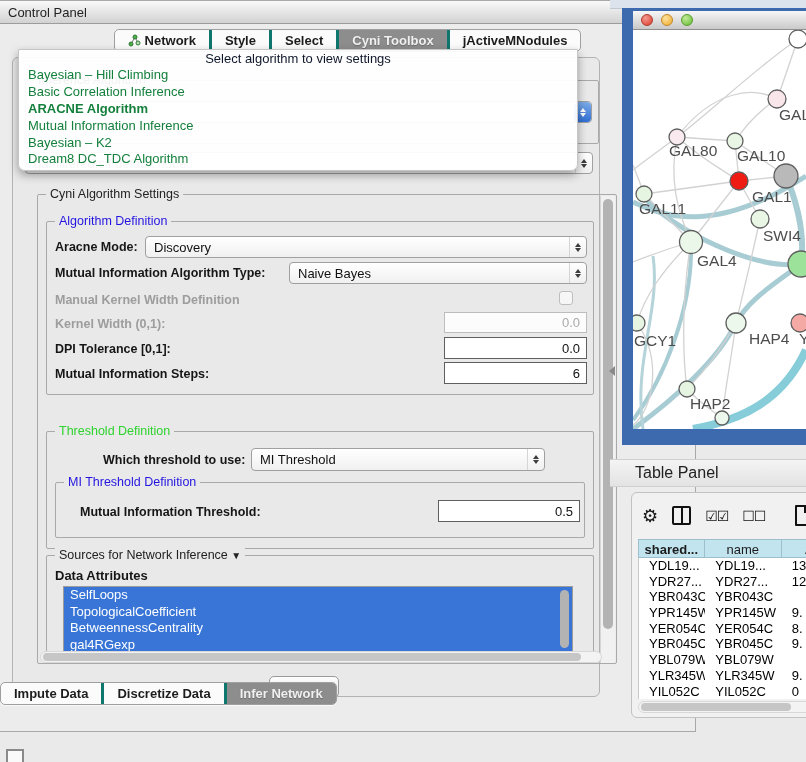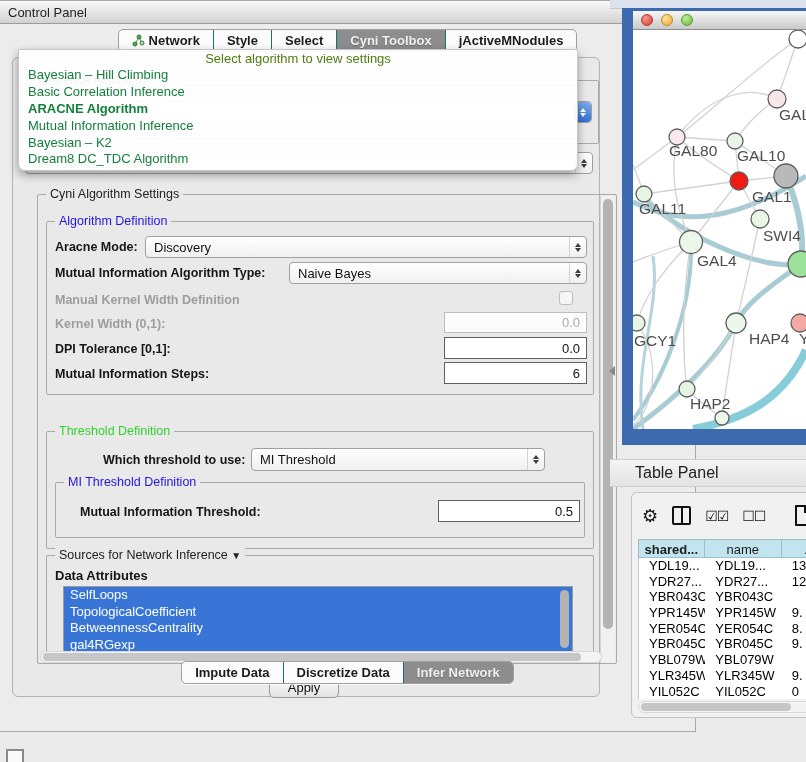--- a/index.html
+++ b/index.html
@@ -10,25 +10,25 @@
   
   .cp-window{left:0;top:8;width:696px;height:732px;background:#ececec;border:1px solid #a8a8a8;border-left:none;box-sizing:border-box;}
   .cp-titlebar{left:0;top:0;width:100%;height:22px;background:linear-gradient(#f9f9f9,#d2d2d2);border-bottom:1px solid #9c9c9c;display:flex;align-items:center;}
   .cp-title{font-size:13px;color:#222;padding-left:8px;}
   .cp-title-icons{margin-left:auto;display:flex;align-items:center;gap:10px;padding-right:10px;}
   .float-box{width:9px;height:9px;border:1.5px solid #222;background:transparent;}
   .close-x{font-size:13px;font-weight:bold;color:#111;line-height:10px;}
 
   
   .seg{display:flex;border:1px solid #9f9f9f;border-radius:5px;background:#fbfbfb;height:21px;align-items:stretch;overflow:hidden;box-shadow:0 1px 0 rgba(255,255,255,.7);}
-  .seg .tab{display:flex;align-items:center;gap:4px;padding:0 13px;font-size:13px;font-weight:bold;color:#1c1c1c;border-left:1px solid #0f766e;white-space:nowrap;}
+  .seg .tab{display:flex;align-items:center;gap:4px;padding:0 13px;font-size:13px;font-weight:bold;color:#1c1c1c;border-left:3px solid #0f766e;white-space:nowrap;}
   .seg .tab:first-child{border-left:none;}
   .seg .tab.sel{background:#8d8d8d;color:#f0f0f0;text-shadow:0 1px 1px rgba(0,0,0,.25);}
   .top-tabs{left:0;top:28px;width:100%;display:flex;justify-content:center;}
-  .bottom-tabs{left:0;top:660px;width:100%;display:flex;justify-content:center;}
+  .bottom-tabs{left:0;top:681px;width:100%;display:flex;}
 
   
   .content{left:12px;top:56px;width:588px;height:640px;background:#e9e9e9;border:1px solid #b3b3b3;border-radius:6px;box-sizing:border-box;}
 
   
   .group{position:absolute;border:1px solid #a9a9a9;border-radius:2px;box-sizing:border-box;}
   .group-title{position:absolute;top:-8px;left:8px;background:#e9e9e9;padding:0 4px;font-size:12.5px;white-space:nowrap;}
   .t-plain{color:#222;}
   .t-blue{color:#2314e0;}
   .t-green{color:#2ed32e;}
@@ -44,21 +44,21 @@
   .stepper.blue .tri-up{border-bottom-color:#fff;}
   .stepper.blue .tri-dn{border-top-color:#fff;}
 
   .field{position:absolute;background:#fff;border:1px solid #5f5f5f;box-sizing:border-box;font-size:13px;display:flex;align-items:center;justify-content:flex-end;padding-right:6px;}
   .field.dis{border:1px solid #bdbdbd;background:#fcfcfc;color:#a9a9a9;}
 
   .checkbox{position:absolute;width:14px;height:14px;border:1px solid #bdbdbd;border-radius:3px;background:#f6f6f6;box-sizing:border-box;}
 
   
   .popup{left:18px;top:48px;width:560px;height:122px;background:rgba(255,255,255,0.94);border:1px solid #c6c6c6;border-radius:0 0 7px 7px;box-shadow:0 4px 10px rgba(0,0,0,0.35);z-index:40;overflow:hidden;box-sizing:border-box;}
-  .popup .ph{font-size:13px;color:#4d7c0f;text-align:center;line-height:17px;height:17px;}
+  .popup .ph{font-size:13px;color:#0f172a;text-align:center;line-height:17px;height:17px;}
   .popup .item{font-size:13px;color:#15803d;padding-left:9px;line-height:16.9px;height:16.9px;white-space:nowrap;}
   .popup .item.sel{font-weight:bold;}
 
   
   .listbox{position:absolute;background:#fff;border:1px solid #9b9b9b;overflow:hidden;box-sizing:border-box;}
   .listbox .li{height:16.5px;line-height:16.5px;font-size:13px;color:#fff;background:#3875d7;padding-left:6px;white-space:nowrap;}
 
   
   .vsb-track{position:absolute;background:#f1f1f1;border-left:1px solid #d6d6d6;}
   .vsb-thumb{position:absolute;background:#b3b3b3;border-radius:5px;}

